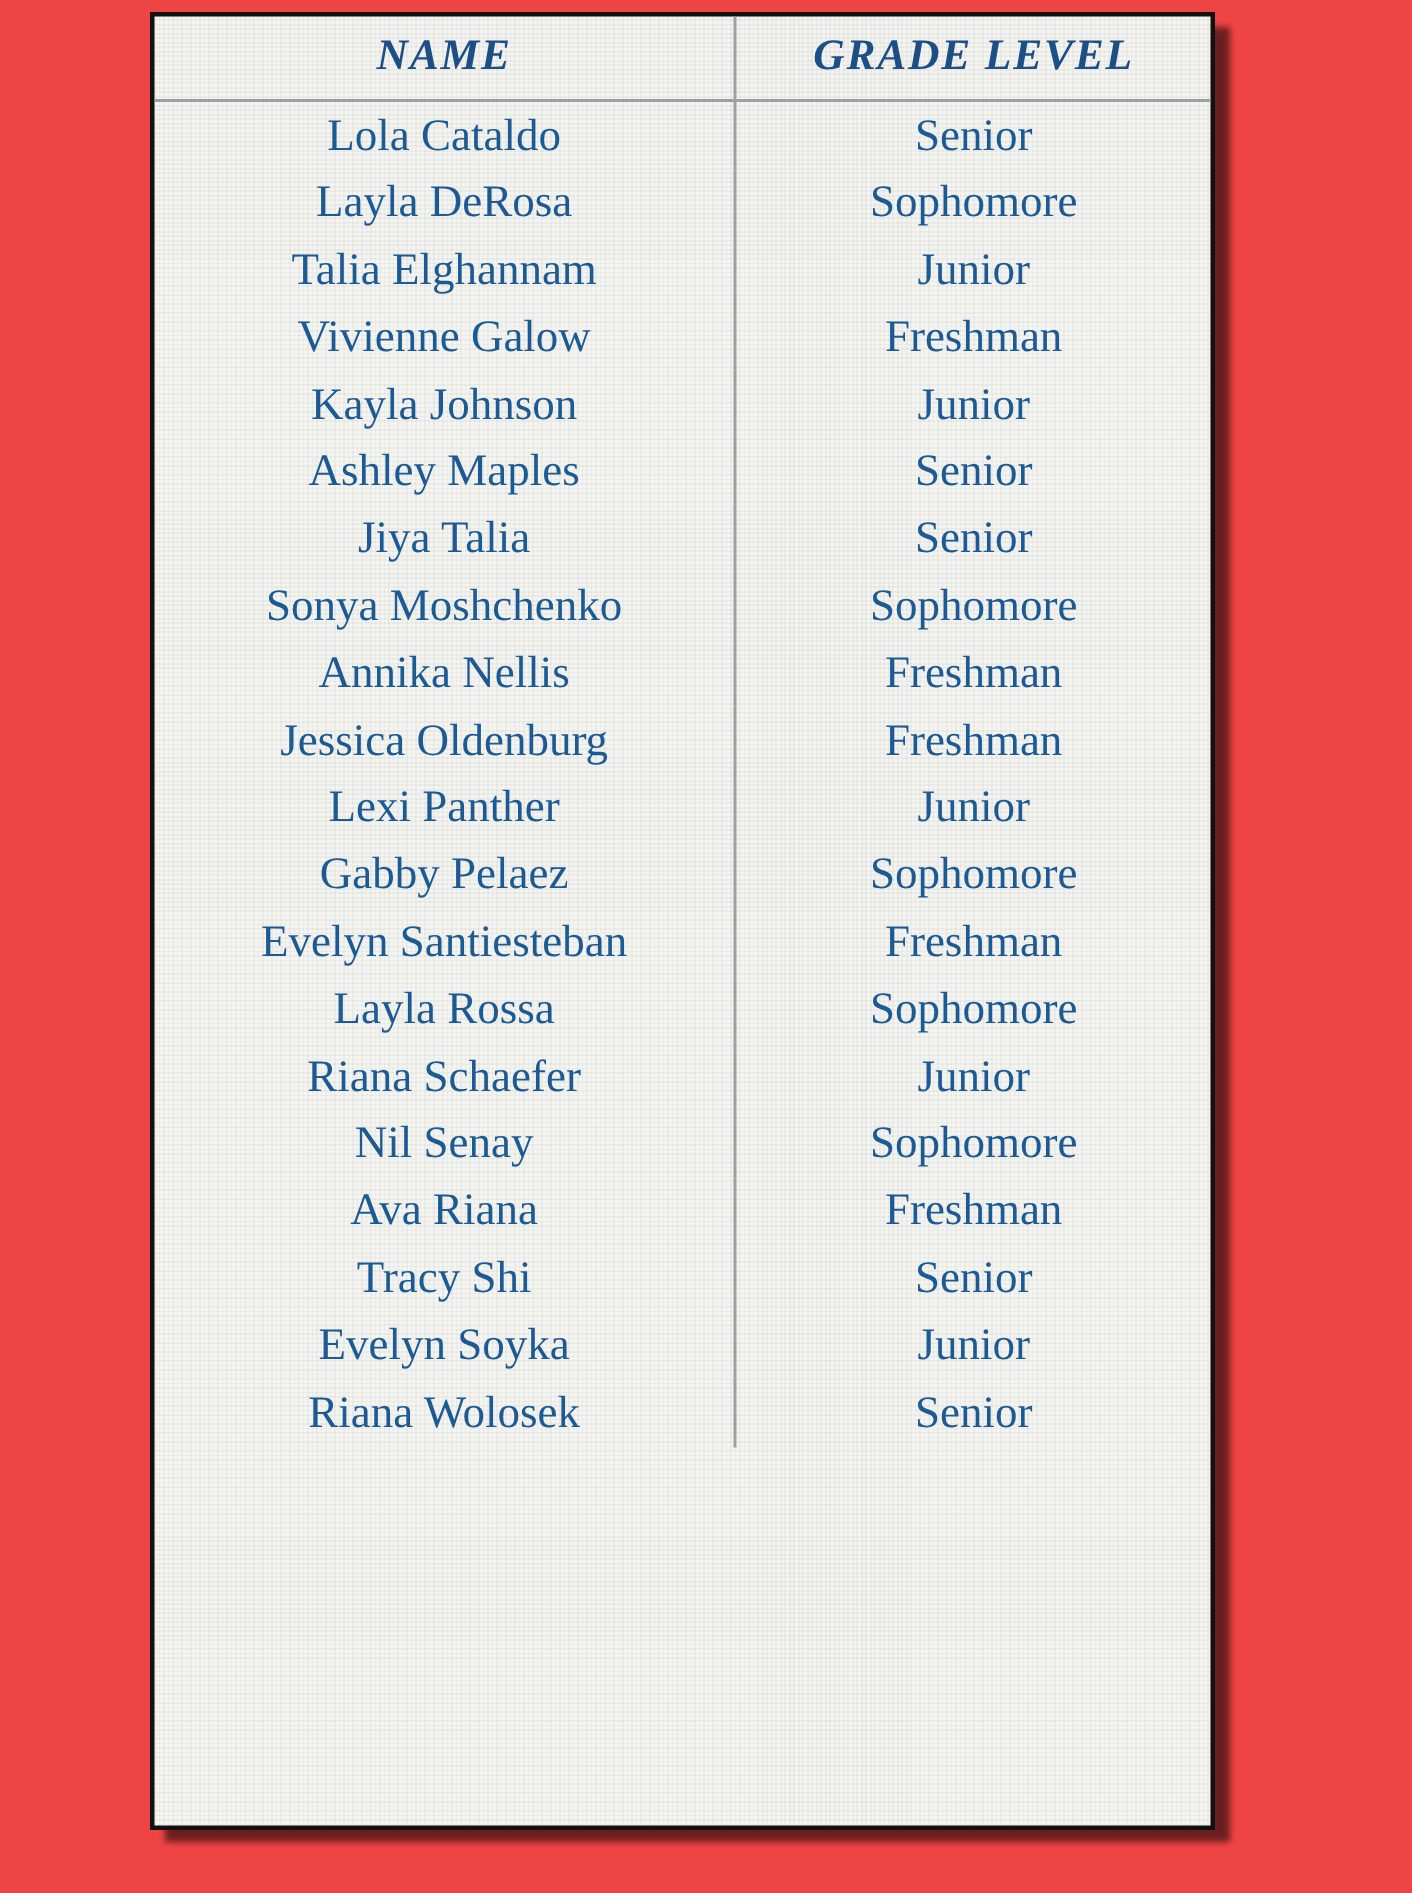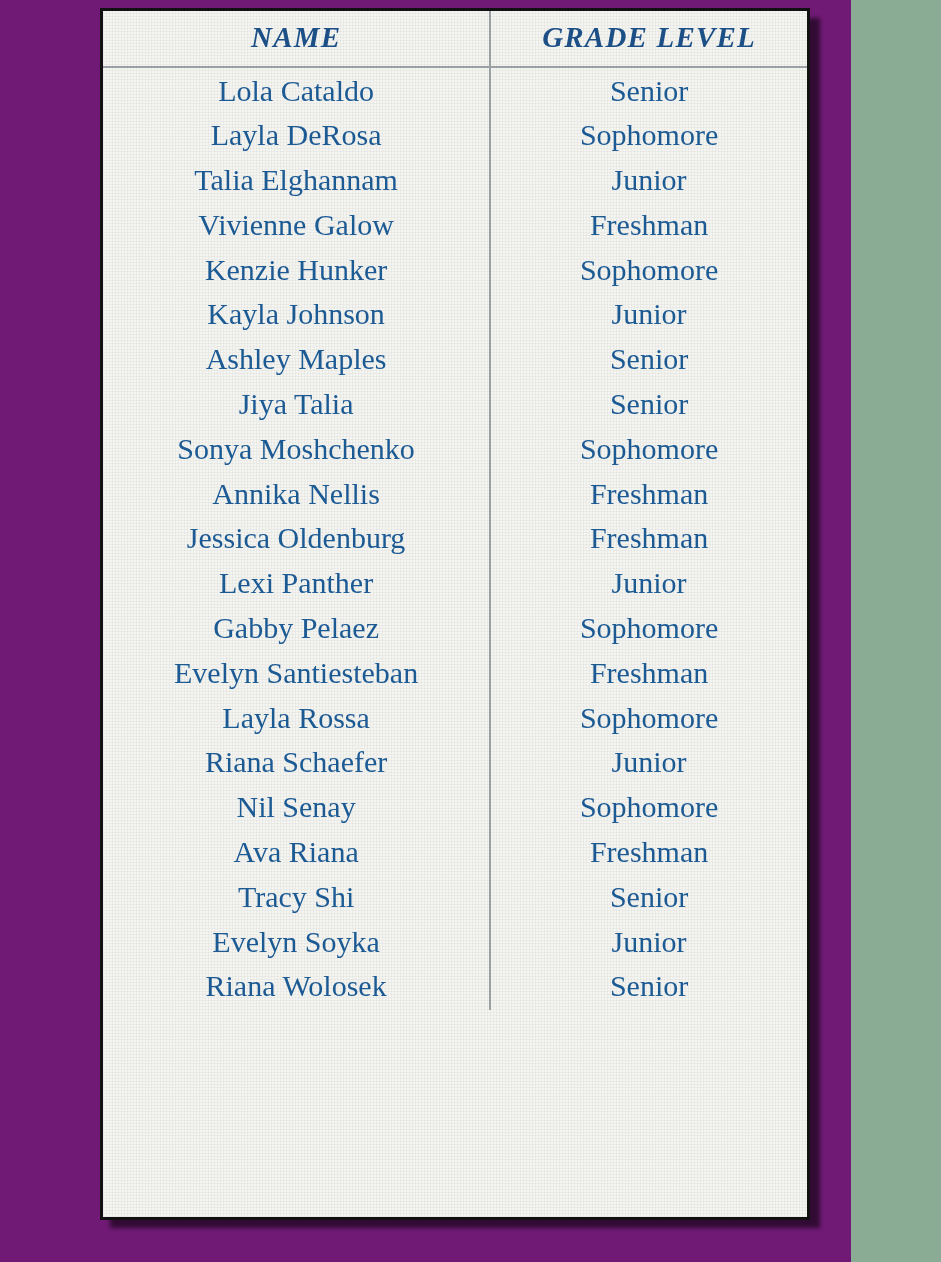--- a/index.html
+++ b/index.html
@@ -8,23 +8,23 @@
     background: #8aab94;
     width: 941px;
     height: 1262px;
     overflow: hidden;
   }
   body {
     font-family: "Liberation Serif", serif;
   }
   .page {
     position: relative;
-    width: 851px;
+    width: 941px;
     height: 1262px;
-    background: #701a75;
+    background: #ef4444;
     box-sizing: border-box;
   }
   .table-shadow {
     position: absolute;
     left: 110px;
     top: 18px;
     width: 710px;
     height: 1210px;
     background: #000000;
     opacity: 0.55;
@@ -111,24 +111,20 @@
           </tr>
           <tr>
             <td class="name-cell">Talia Elghannam</td>
             <td class="grade-cell">Junior</td>
           </tr>
           <tr>
             <td class="name-cell">Vivienne Galow</td>
             <td class="grade-cell">Freshman</td>
           </tr>
           <tr>
-            <td class="name-cell">Kenzie Hunker</td>
-            <td class="grade-cell">Sophomore</td>
-          </tr>
-          <tr>
             <td class="name-cell">Kayla Johnson</td>
             <td class="grade-cell">Junior</td>
           </tr>
           <tr>
             <td class="name-cell">Ashley Maples</td>
             <td class="grade-cell">Senior</td>
           </tr>
           <tr>
             <td class="name-cell">Jiya Talia</td>
             <td class="grade-cell">Senior</td>

